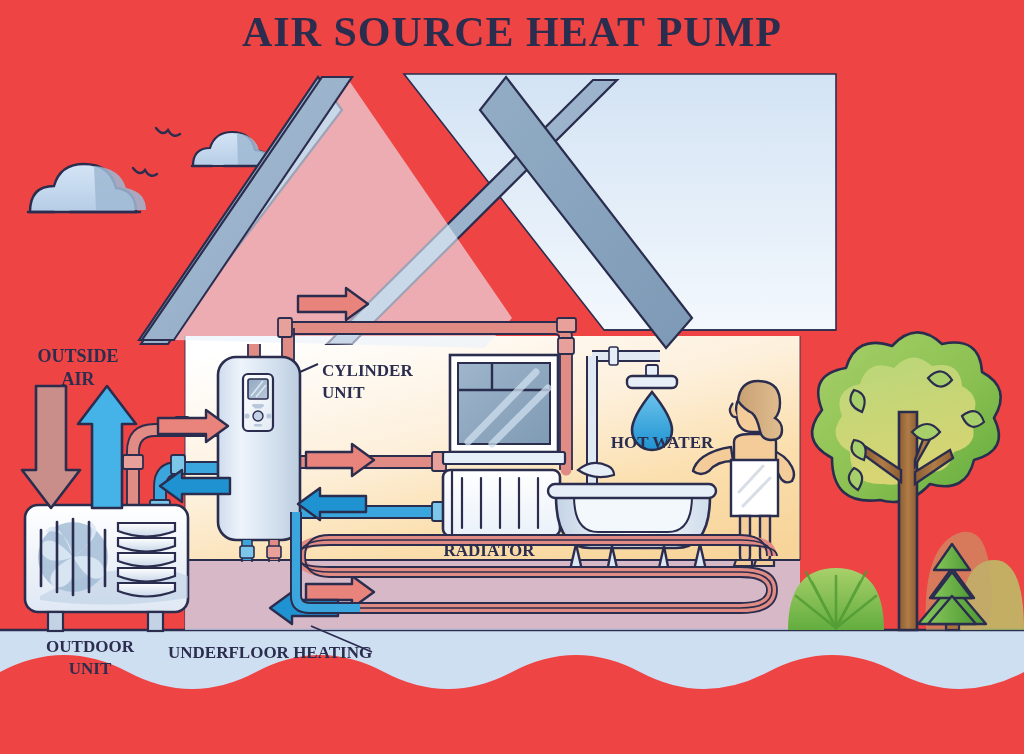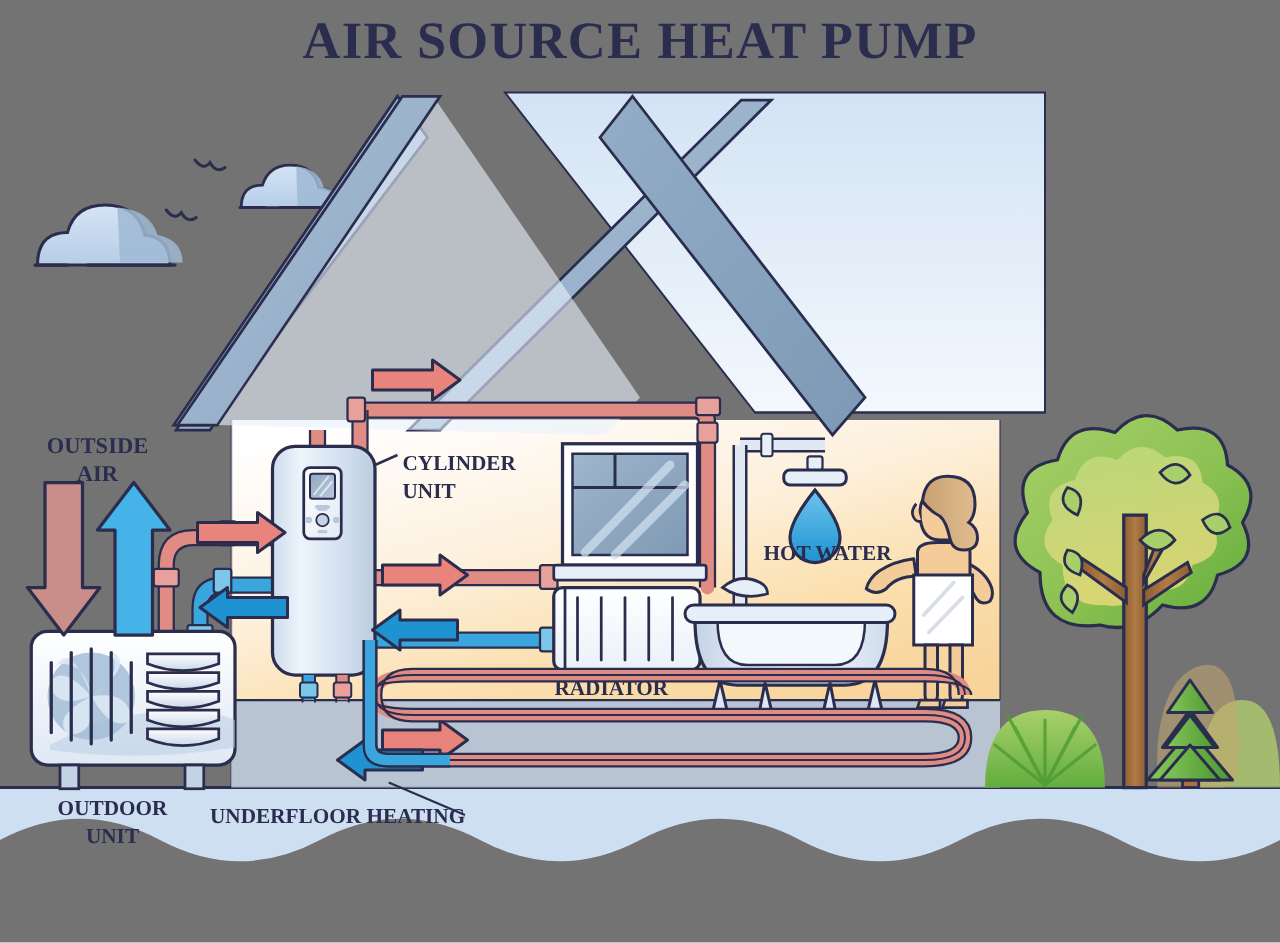--- a/index.html
+++ b/index.html
@@ -1,18 +1,18 @@
 <!DOCTYPE html>
 <html><head>
 <meta charset="utf-8">
 <style>
   html,body{margin:0;padding:0;background:#ffffff;}
   body{width:1024px;height:754px;overflow:hidden;
        font-family:"Liberation Serif",serif;}
-  #stage{position:relative;width:1024px;height:754px;background:#737373;}
+  #stage{position:relative;width:1024px;height:754px;background:#ef4444;}
   svg#art{position:absolute;left:0;top:0;width:1024px;height:754px;display:block;}
   .lbl{font-family:"Liberation Serif",serif;font-weight:bold;fill:#2b2d4f;}
   .ttl{font-family:"Liberation Serif",serif;font-weight:bold;fill:#2b2d4f;
        letter-spacing:1px;}
 </style>
 </head>
 <body>
 
 <div id="stage">
 <svg id="art" viewBox="0 0 1024 754">

